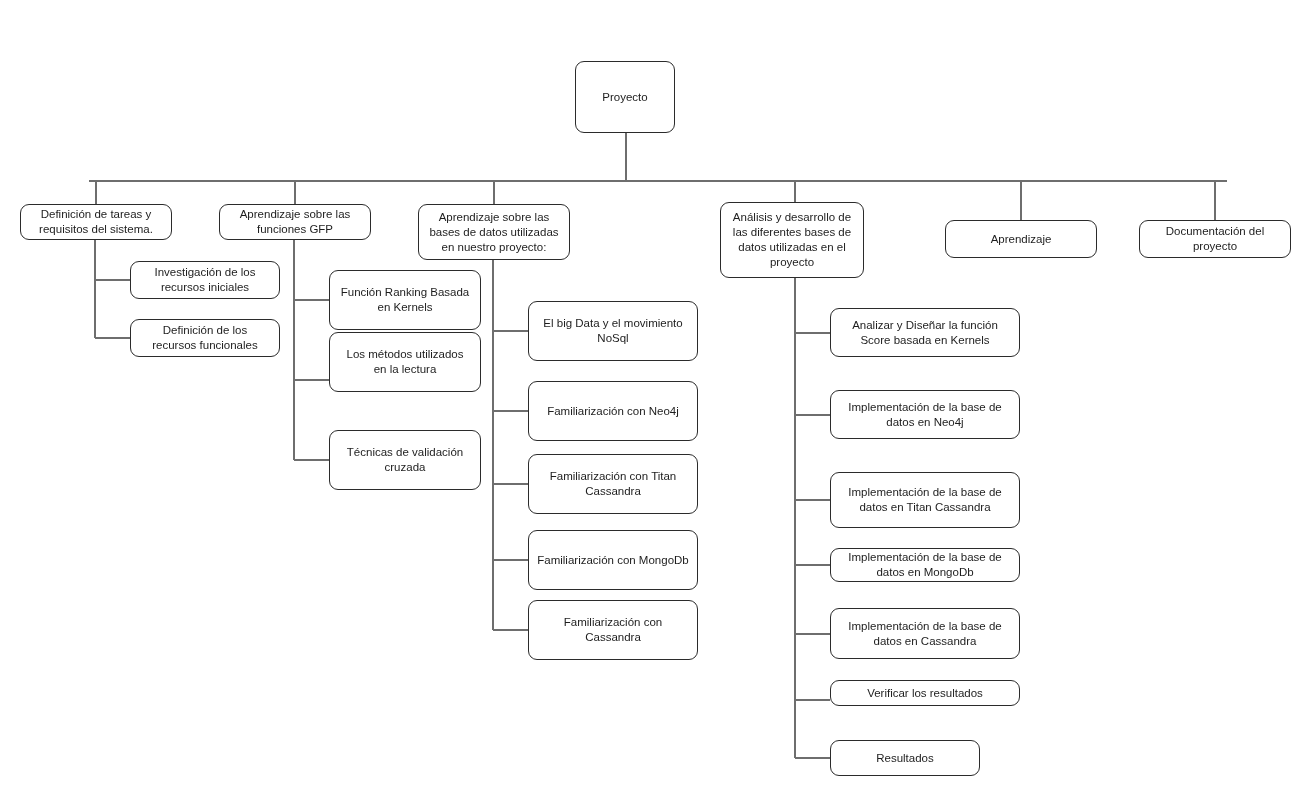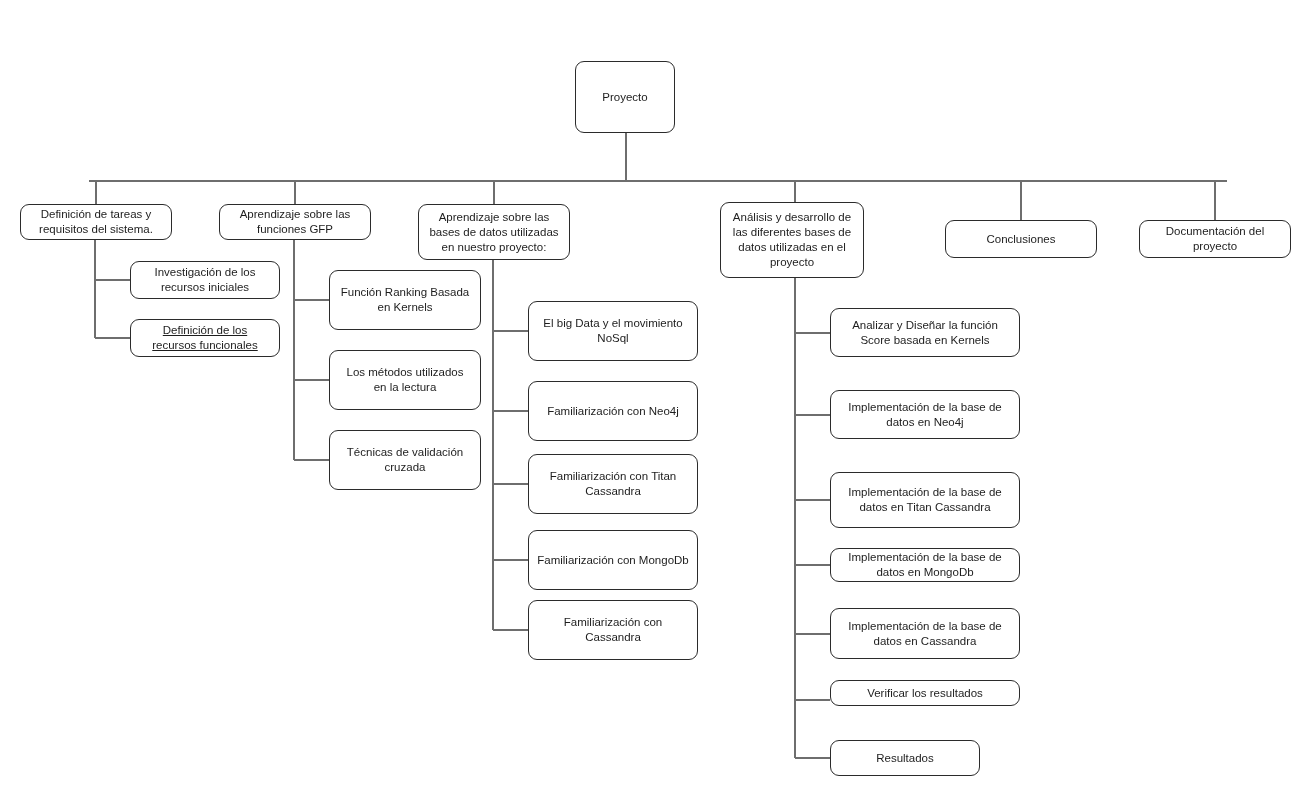--- a/index.html
+++ b/index.html
@@ -87,33 +87,33 @@
         <span class="label">Proyecto</span>
       </div>
       <div class="node" style="left: 20px; top: 204px; width: 152px; height: 36px;">
         <span class="label">Definición de tareas  y
 requisitos del sistema.</span>
       </div>
       <div class="node" style="left: 130px; top: 261px; width: 150px; height: 38px;">
         <span class="label">Investigación de los
 recursos iniciales</span>
       </div>
-      <div class="node" style="left: 130px; top: 319px; width: 150px; height: 38px; text-decoration: underline;">
+      <div class="node" style="left: 130px; top: 319px; width: 150px; height: 38px;">
         <span class="label">Definición de los
 recursos funcionales</span>
       </div>
       <div class="node" style="left: 219px; top: 204px; width: 152px; height: 36px;">
         <span class="label">Aprendizaje sobre las
 funciones GFP</span>
       </div>
       <div class="node" style="left: 329px; top: 270px; width: 152px; height: 60px;">
         <span class="label">Función Ranking Basada
 en Kernels</span>
       </div>
-      <div class="node" style="left: 329px; top: 350px; width: 152px; height: 60px;">
+      <div class="node" style="left: 329px; top: 332px; width: 152px; height: 60px;">
         <span class="label">Los métodos utilizados
 en la  lectura</span>
       </div>
       <div class="node" style="left: 329px; top: 430px; width: 152px; height: 60px;">
         <span class="label">Técnicas de validación
 cruzada</span>
       </div>
       <div class="node" style="left: 418px; top: 204px; width: 152px; height: 56px;">
         <span class="label">Aprendizaje sobre las
 bases de datos utilizadas
@@ -163,20 +163,20 @@
         <span class="label">Implementación de la base de
 datos en Cassandra</span>
       </div>
       <div class="node" style="left: 830px; top: 680px; width: 190px; height: 23px;">
         <span class="label">Verificar los resultados</span>
       </div>
       <div class="node" style="left: 830px; top: 740px; width: 150px; height: 36px;">
         <span class="label">Resultados</span>
       </div>
       <div class="node" style="left: 945px; top: 220px; width: 152px; height: 38px;">
-        <span class="label">Conclusiones</span>
+        <span class="label">Aprendizaje</span>
       </div>
       <div class="node" style="left: 1139px; top: 220px; width: 152px; height: 38px;">
         <span class="label">Documentación del
 proyecto</span>
       </div>
     </div>
 </div>
 
 </body></html>

